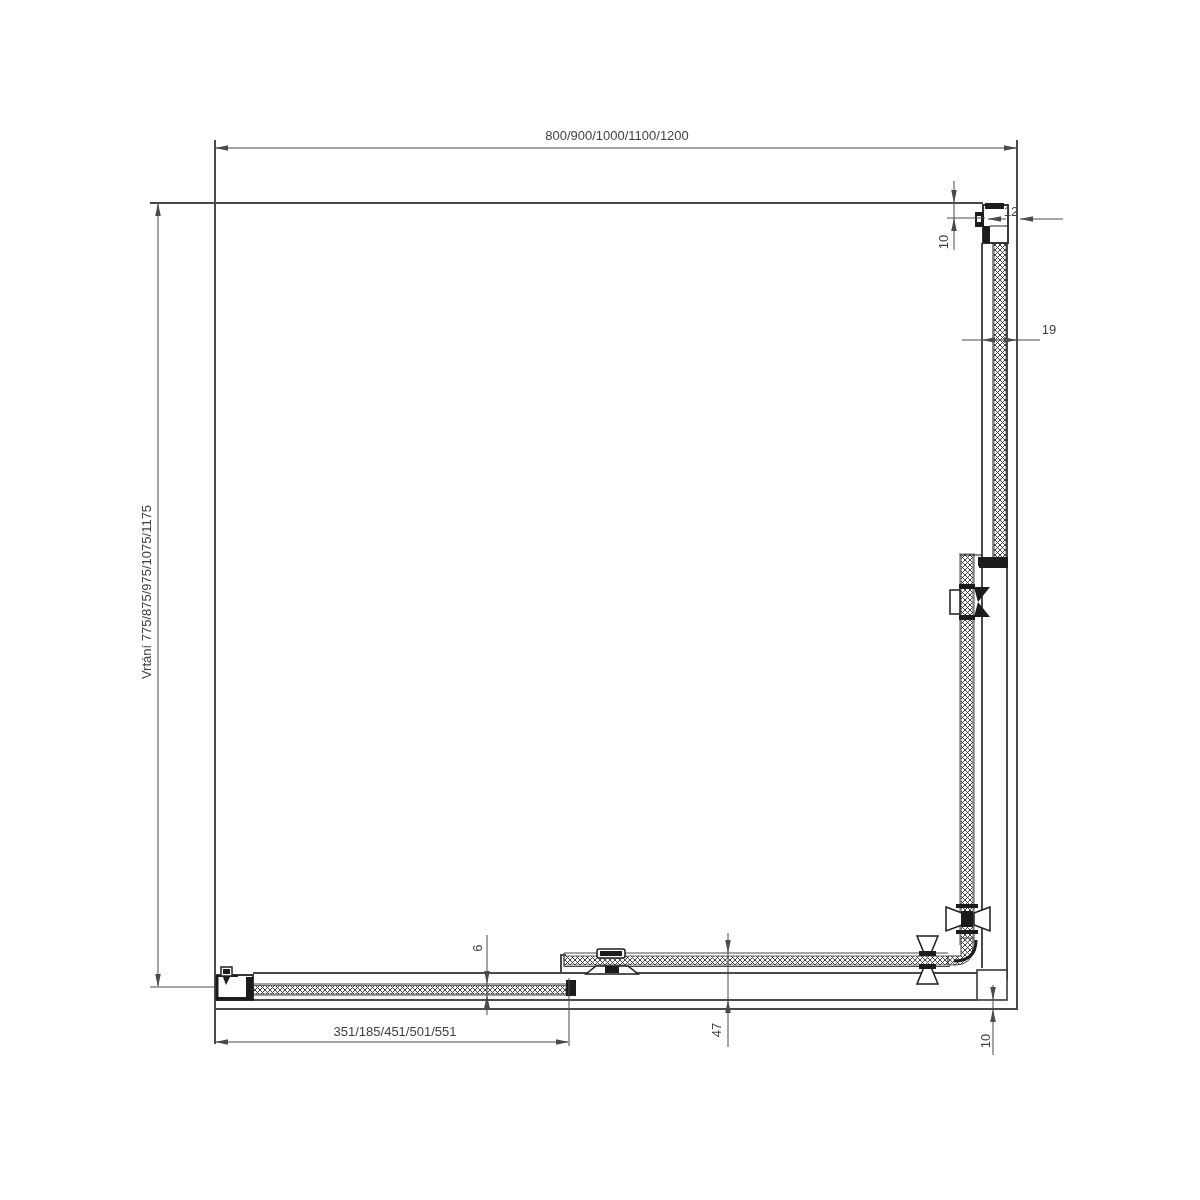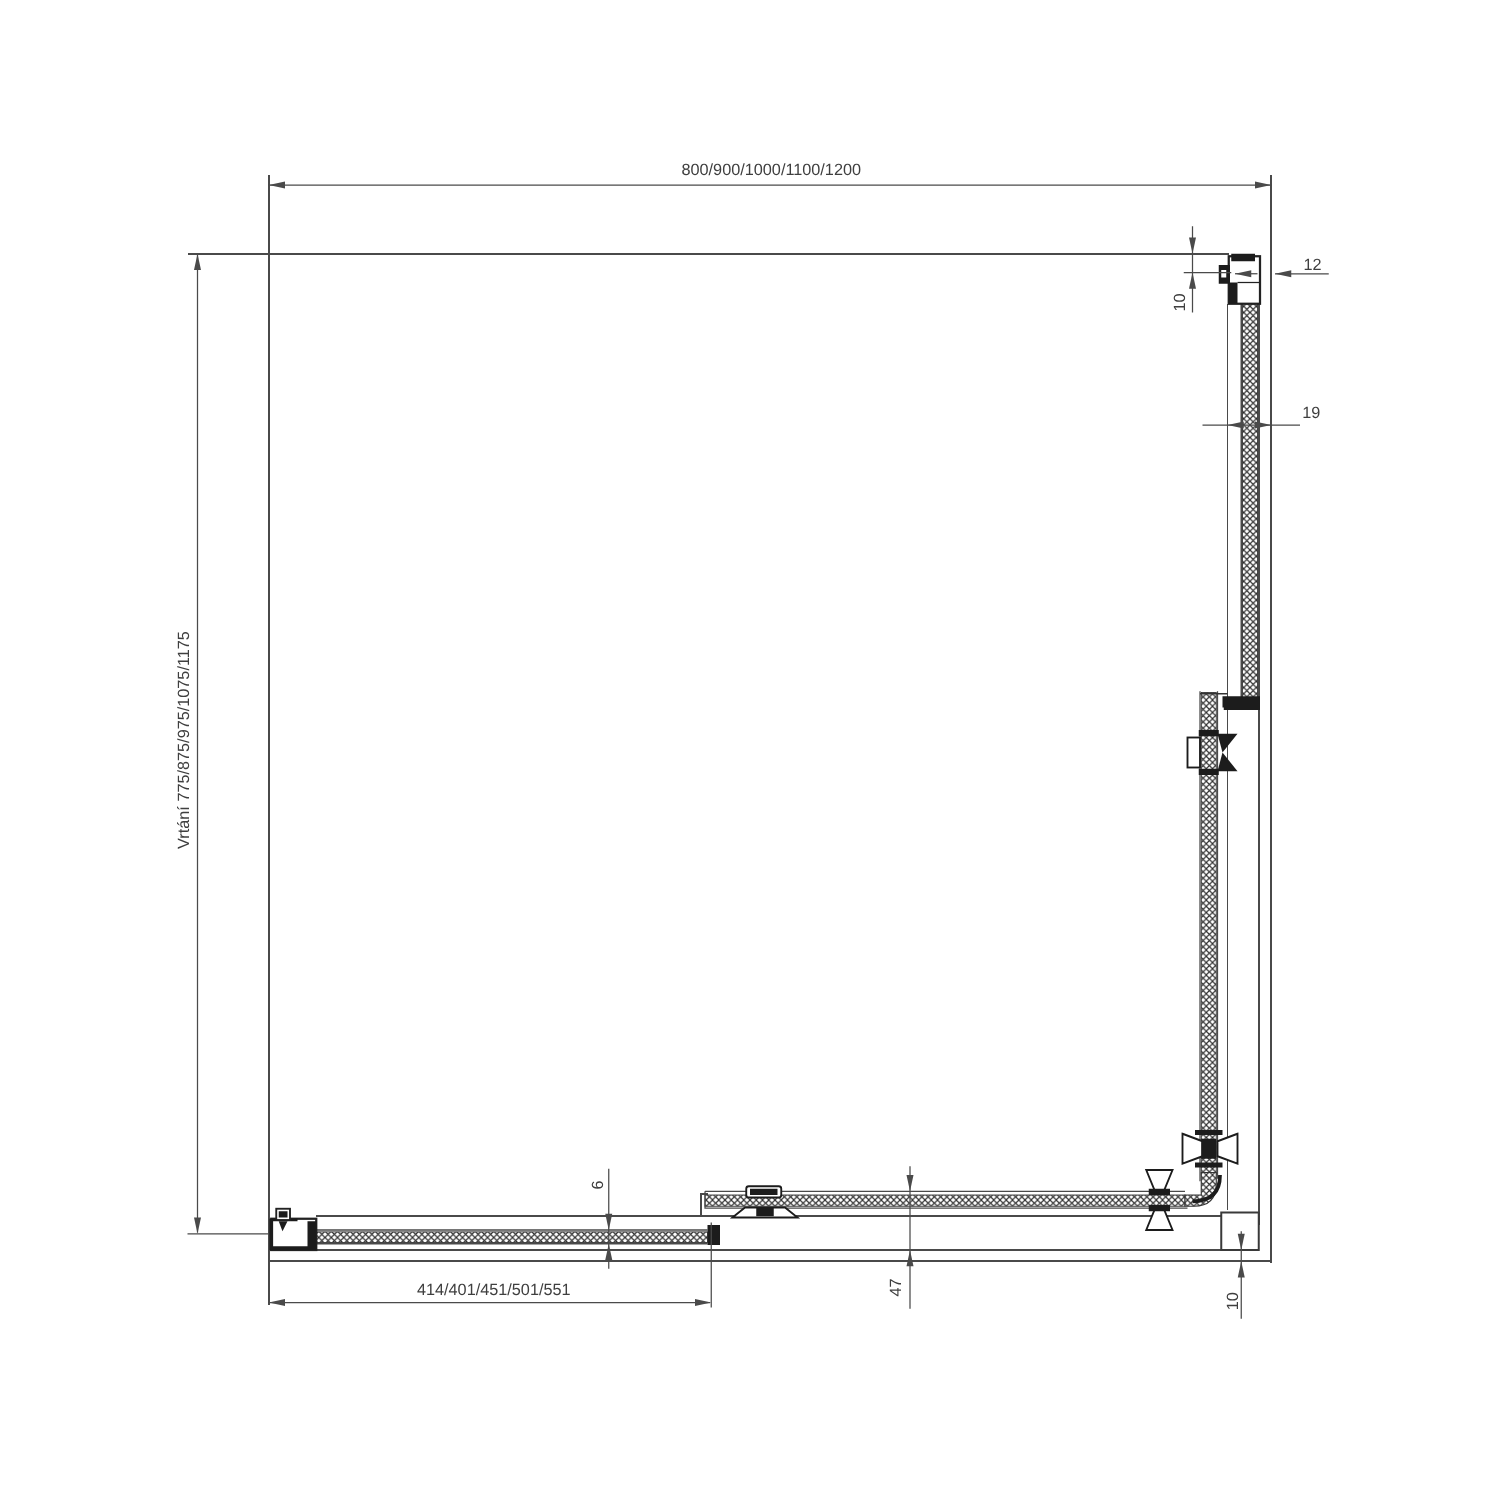--- a/index.html
+++ b/index.html
@@ -152,23 +152,23 @@
     <polygon points="728,1000 725.2,1013 730.8,1013"></polygon>
     <polygon points="993,1000 990.2,987 995.8,987"></polygon>
     <polygon points="993,1009 990.2,1022 995.8,1022"></polygon>
   </g>
 </svg>
 
 <div class="dim-label" style="left:467px;top:128px;width:300px;">800/900/1000/1100/1200</div>
 
 <div class="dim-label rot" style="left:27px;top:584px;width:240px;">Vrtání 775/875/975/1075/1175</div>
 
-<div class="dim-label" style="left:295px;top:1024px;width:200px;">414/401/451/501/551</div>
+<div class="dim-label" style="left:295px;top:1024px;width:200px;">351/185/451/501/551</div>
 
-<div class="dim-label" style="left:1035px;top:204px;width:30px;">12</div>
+<div class="dim-label" style="left:996px;top:204px;width:30px;">12</div>
 
 <div class="dim-label rot" style="left:929px;top:234px;width:30px;">10</div>
 
 <div class="dim-label" style="left:1034px;top:322px;width:30px;">19</div>
 
 <div class="dim-label rot" style="left:463px;top:940px;width:30px;">6</div>
 
 <div class="dim-label rot" style="left:702px;top:1022px;width:30px;">47</div>
 
 <div class="dim-label rot" style="left:971px;top:1033px;width:30px;">10</div>

